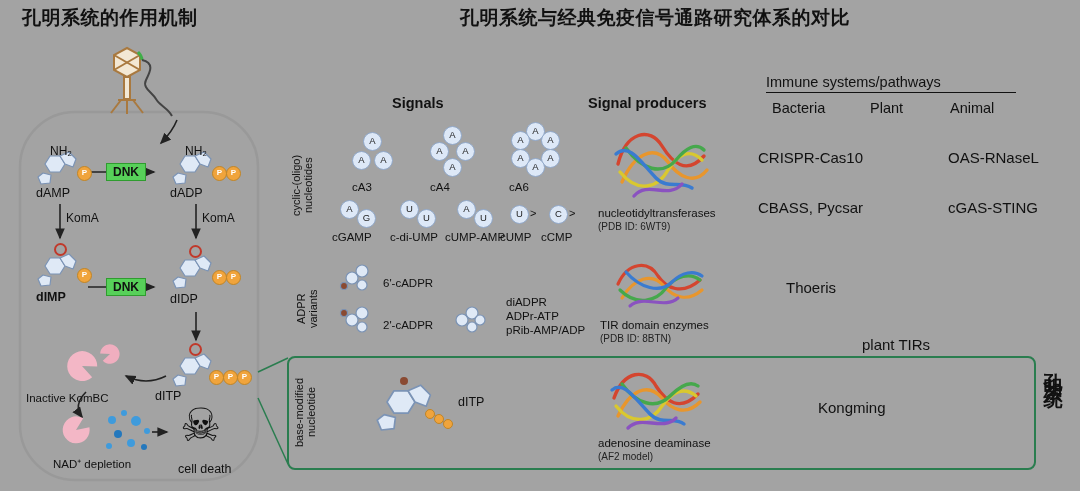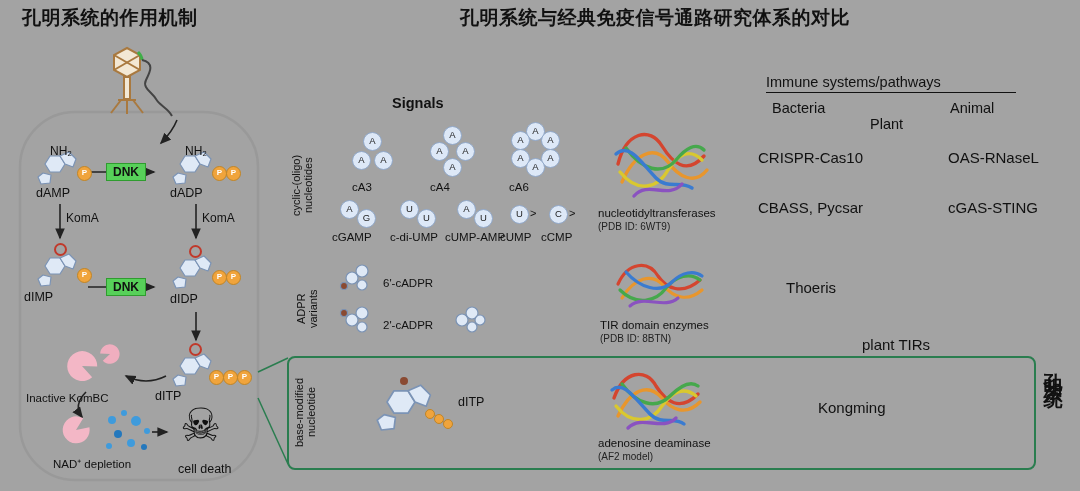--- a/index.html
+++ b/index.html
@@ -209,35 +209,36 @@
     </div>
 
   <div class="abs dnk" style="left:106px;top:163px;">DNK</div>
   <div class="abs dnk" style="left:106px;top:278px;">DNK</div>
 
   <div class="abs koma" style="left:66px;top:211px;">KomA</div>
   <div class="abs koma" style="left:202px;top:211px;">KomA</div>
 
   <div class="abs lbl" style="left:36px;top:186px;">dAMP</div>
   <div class="abs lbl" style="left:170px;top:186px;">dADP</div>
-  <div class="abs lbl" style="left:24px;top:290px;">dIMP</div>
+  <div class="abs lbl" style="left:36px;top:290px;font-weight:bold;">dIMP</div>
   <div class="abs lbl" style="left:170px;top:292px;">dIDP</div>
   <div class="abs lbl" style="left:155px;top:389px;">dITP</div>
 
   <div class="abs lbl-s" style="left:26px;top:392px;">Inactive KomBC</div>
   <div class="abs lbl-s" style="left:53px;top:456px;">NAD⁺ depletion</div>
   <div class="abs skull" style="left:180px;top:402px;">☠</div>
   <div class="abs lbl" style="left:178px;top:462px;">cell death</div>
 
   <div class="abs t-title" style="left:440px;top:5px;width:430px;text-align:center;">孔明系统与经典免疫信号通路研究体系的对比</div>
 
   <div class="abs hdr underlined center" style="left:766px;top:74px;width:250px;">Immune systems/pathways</div>
   <div class="abs hdr-b center" style="left:392px;top:95px;width:130px;">Signals</div>
+  <div class="abs hdr-b center" style="left:588px;top:95px;width:150px;">Signal producers</div>
   <div class="abs hdr center" style="left:772px;top:100px;width:90px;">Bacteria</div>
-  <div class="abs hdr center" style="left:870px;top:100px;width:64px;margin-top:16px;">Plant</div>
+  <div class="abs hdr center" style="left:870px;top:100px;width:64px;">Plant</div>
   <div class="abs hdr center" style="left:950px;top:100px;width:78px;">Animal</div>
 
   <div class="abs vlabel" style="left:290px;top:126px;height:118px;">
     <span>cyclic-(oligo)</span>
     <span>nucleotides</span>
   </div>
 
   <div class="abs cluster3" style="left:352px;top:132px;">
       <span class="nt">A</span>
       <span class="nt">A</span>
@@ -297,20 +298,25 @@
   <div class="abs cell-txt" style="left:948px;top:149px;">OAS-RNaseL</div>
   <div class="abs cell-txt" style="left:948px;top:199px;">cGAS-STING</div>
 
   <div class="abs vlabel" style="left:295px;top:264px;height:90px;">
     <span>ADPR</span>
     <span>variants</span>
   </div>
 
   <div class="abs lbl-s" style="left:383px;top:277px;">6'-cADPR</div>
   <div class="abs lbl-s" style="left:383px;top:319px;">2'-cADPR</div>
+  <div class="abs" style="left:506px;top:295px;">
+      <span class="sig-line">diADPR</span>
+      <span class="sig-line">ADPr-ATP</span>
+      <span class="sig-line">pRib-AMP/ADP</span>
+    </div>
 
   <div class="abs lbl-s center" style="left:600px;top:319px;width:125px;">TIR domain enzymes</div>
   <div class="abs tiny center" style="left:600px;top:333px;width:125px;">(PDB ID: 8BTN)</div>
 
   <div class="abs cell-txt" style="left:786px;top:279px;">Thoeris</div>
   <div class="abs cell-txt" style="left:862px;top:336px;">plant TIRs</div>
 
   <div class="abs greenbox" style="left:287px;top:356px;width:745px;height:110px;"></div>
 
   <div class="abs vlabel" style="left:293px;top:364px;height:96px;">

